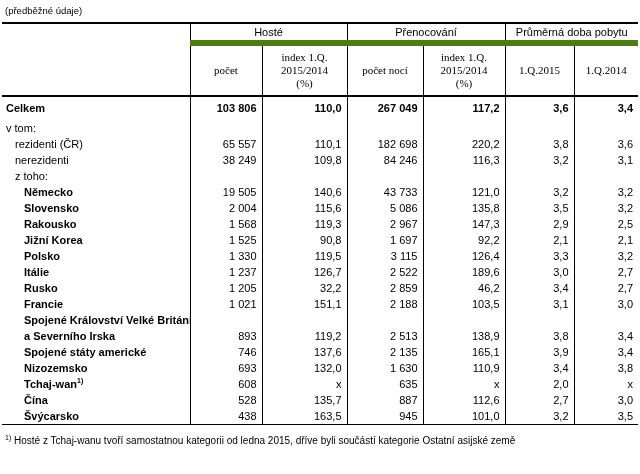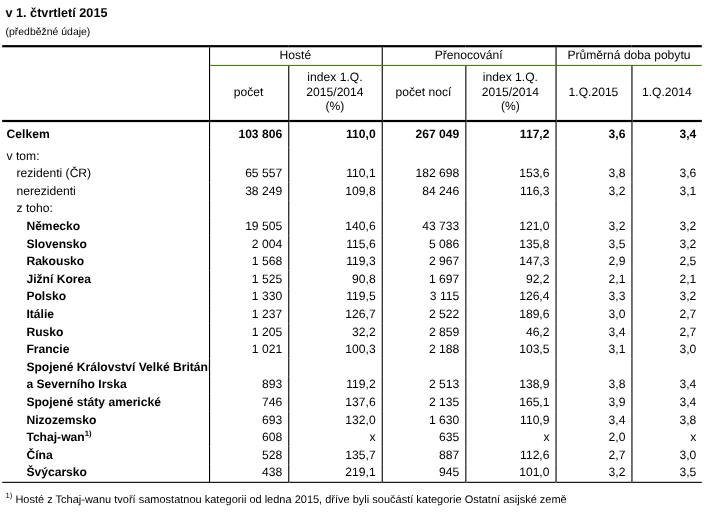--- a/index.html
+++ b/index.html
@@ -22,26 +22,27 @@
     width:636px; margin:6px 0 0 2px;
     border-top:2px solid #000;
     border-bottom:1px solid #000;
     font-size:11px;
   }
   th, td { padding:0; font-weight:normal; vertical-align:middle; }
   
   th.corner { border-right:1px solid #000; border-bottom:2px solid #000; }
   tr.groups th.group {
     height:16px; text-align:center;
-    border-bottom:1px solid #4d7c0f; border-right:1px solid #000;
+    border-bottom:6px solid #4d7c0f; border-right:1px solid #000;
   }
   tr.groups th.group.last { border-right:none; }
   tr.subs th {
     height:49px; text-align:center; line-height:13px;
     border-bottom:2px solid #000;
+    font-family:Liberation Serif, serif;
   }
   tr.subs th .wrap { display:inline-block; max-width:66px; }
   
   .c1,.c2,.c3,.c4,.c5 { border-right:1px solid #000; }
   
   tbody td { height:16px; line-height:15px; }
   tbody td.c-label { border-right:1px solid #000; white-space:nowrap; overflow:hidden; }
   tr.total-row td { height:23px; font-weight:bold; }
   td.c-num { text-align:right; padding-right:5px; }
   .ind0 { padding-left:4px;margin-left:16px; }
@@ -50,21 +51,20 @@
   sup { font-size:7px; line-height:0; }
   .footnote {
     margin:10px 0 0 5px;
     font-size:10px; line-height:12px;
   }
 </style>
 </head>
 <body>
 
 <div class="page-title">
-  <div>v 1. čtvrtletí 2015</div>
 </div>
 <div class="page-subtitle">(předběžné údaje)</div>
 
 <table class="stat">
   <colgroup>
     <col style="width:188px">
     <col style="width:72px">
     <col style="width:85px">
     <col style="width:76px">
     <col style="width:82px">
@@ -104,21 +104,21 @@
         <td class="c-num c3"></td>
         <td class="c-num c4"></td>
         <td class="c-num c5"></td>
         <td class="c-num c6"></td>
       </tr>
       <tr>
         <td class="c-label ind1"><span>rezidenti (ČR)</span></td>
         <td class="c-num c1">65 557</td>
         <td class="c-num c2">110,1</td>
         <td class="c-num c3">182 698</td>
-        <td class="c-num c4">153,6</td>
+        <td class="c-num c4">220,2</td>
         <td class="c-num c5">3,8</td>
         <td class="c-num c6">3,6</td>
       </tr>
       <tr>
         <td class="c-label ind1"><span>nerezidenti</span></td>
         <td class="c-num c1">38 249</td>
         <td class="c-num c2">109,8</td>
         <td class="c-num c3">84 246</td>
         <td class="c-num c4">116,3</td>
         <td class="c-num c5">3,2</td>
@@ -192,21 +192,21 @@
         <td class="c-num c1">1 205</td>
         <td class="c-num c2">32,2</td>
         <td class="c-num c3">2 859</td>
         <td class="c-num c4">46,2</td>
         <td class="c-num c5">3,4</td>
         <td class="c-num c6">2,7</td>
       </tr>
       <tr>
         <td class="c-label ind2"><span>Francie</span></td>
         <td class="c-num c1">1 021</td>
-        <td class="c-num c2">100,3</td>
+        <td class="c-num c2">151,1</td>
         <td class="c-num c3">2 188</td>
         <td class="c-num c4">103,5</td>
         <td class="c-num c5">3,1</td>
         <td class="c-num c6">3,0</td>
       </tr>
       <tr>
         <td class="c-label ind2"><span>Spojené Království Velké Británie</span></td>
         <td class="c-num c1"></td>
         <td class="c-num c2"></td>
         <td class="c-num c3"></td>
@@ -255,21 +255,21 @@
         <td class="c-num c1">528</td>
         <td class="c-num c2">135,7</td>
         <td class="c-num c3">887</td>
         <td class="c-num c4">112,6</td>
         <td class="c-num c5">2,7</td>
         <td class="c-num c6">3,0</td>
       </tr>
       <tr>
         <td class="c-label ind2"><span>Švýcarsko</span></td>
         <td class="c-num c1">438</td>
-        <td class="c-num c2">219,1</td>
+        <td class="c-num c2">163,5</td>
         <td class="c-num c3">945</td>
         <td class="c-num c4">101,0</td>
         <td class="c-num c5">3,2</td>
         <td class="c-num c6">3,5</td>
       </tr>
     </tbody>
 </table>
 
 <div class="footnote">
   <sup>1)</sup><span> Hosté z Tchaj-wanu tvoří samostatnou kategorii od ledna 2015, dříve byli součástí kategorie Ostatní asijské země</span>

